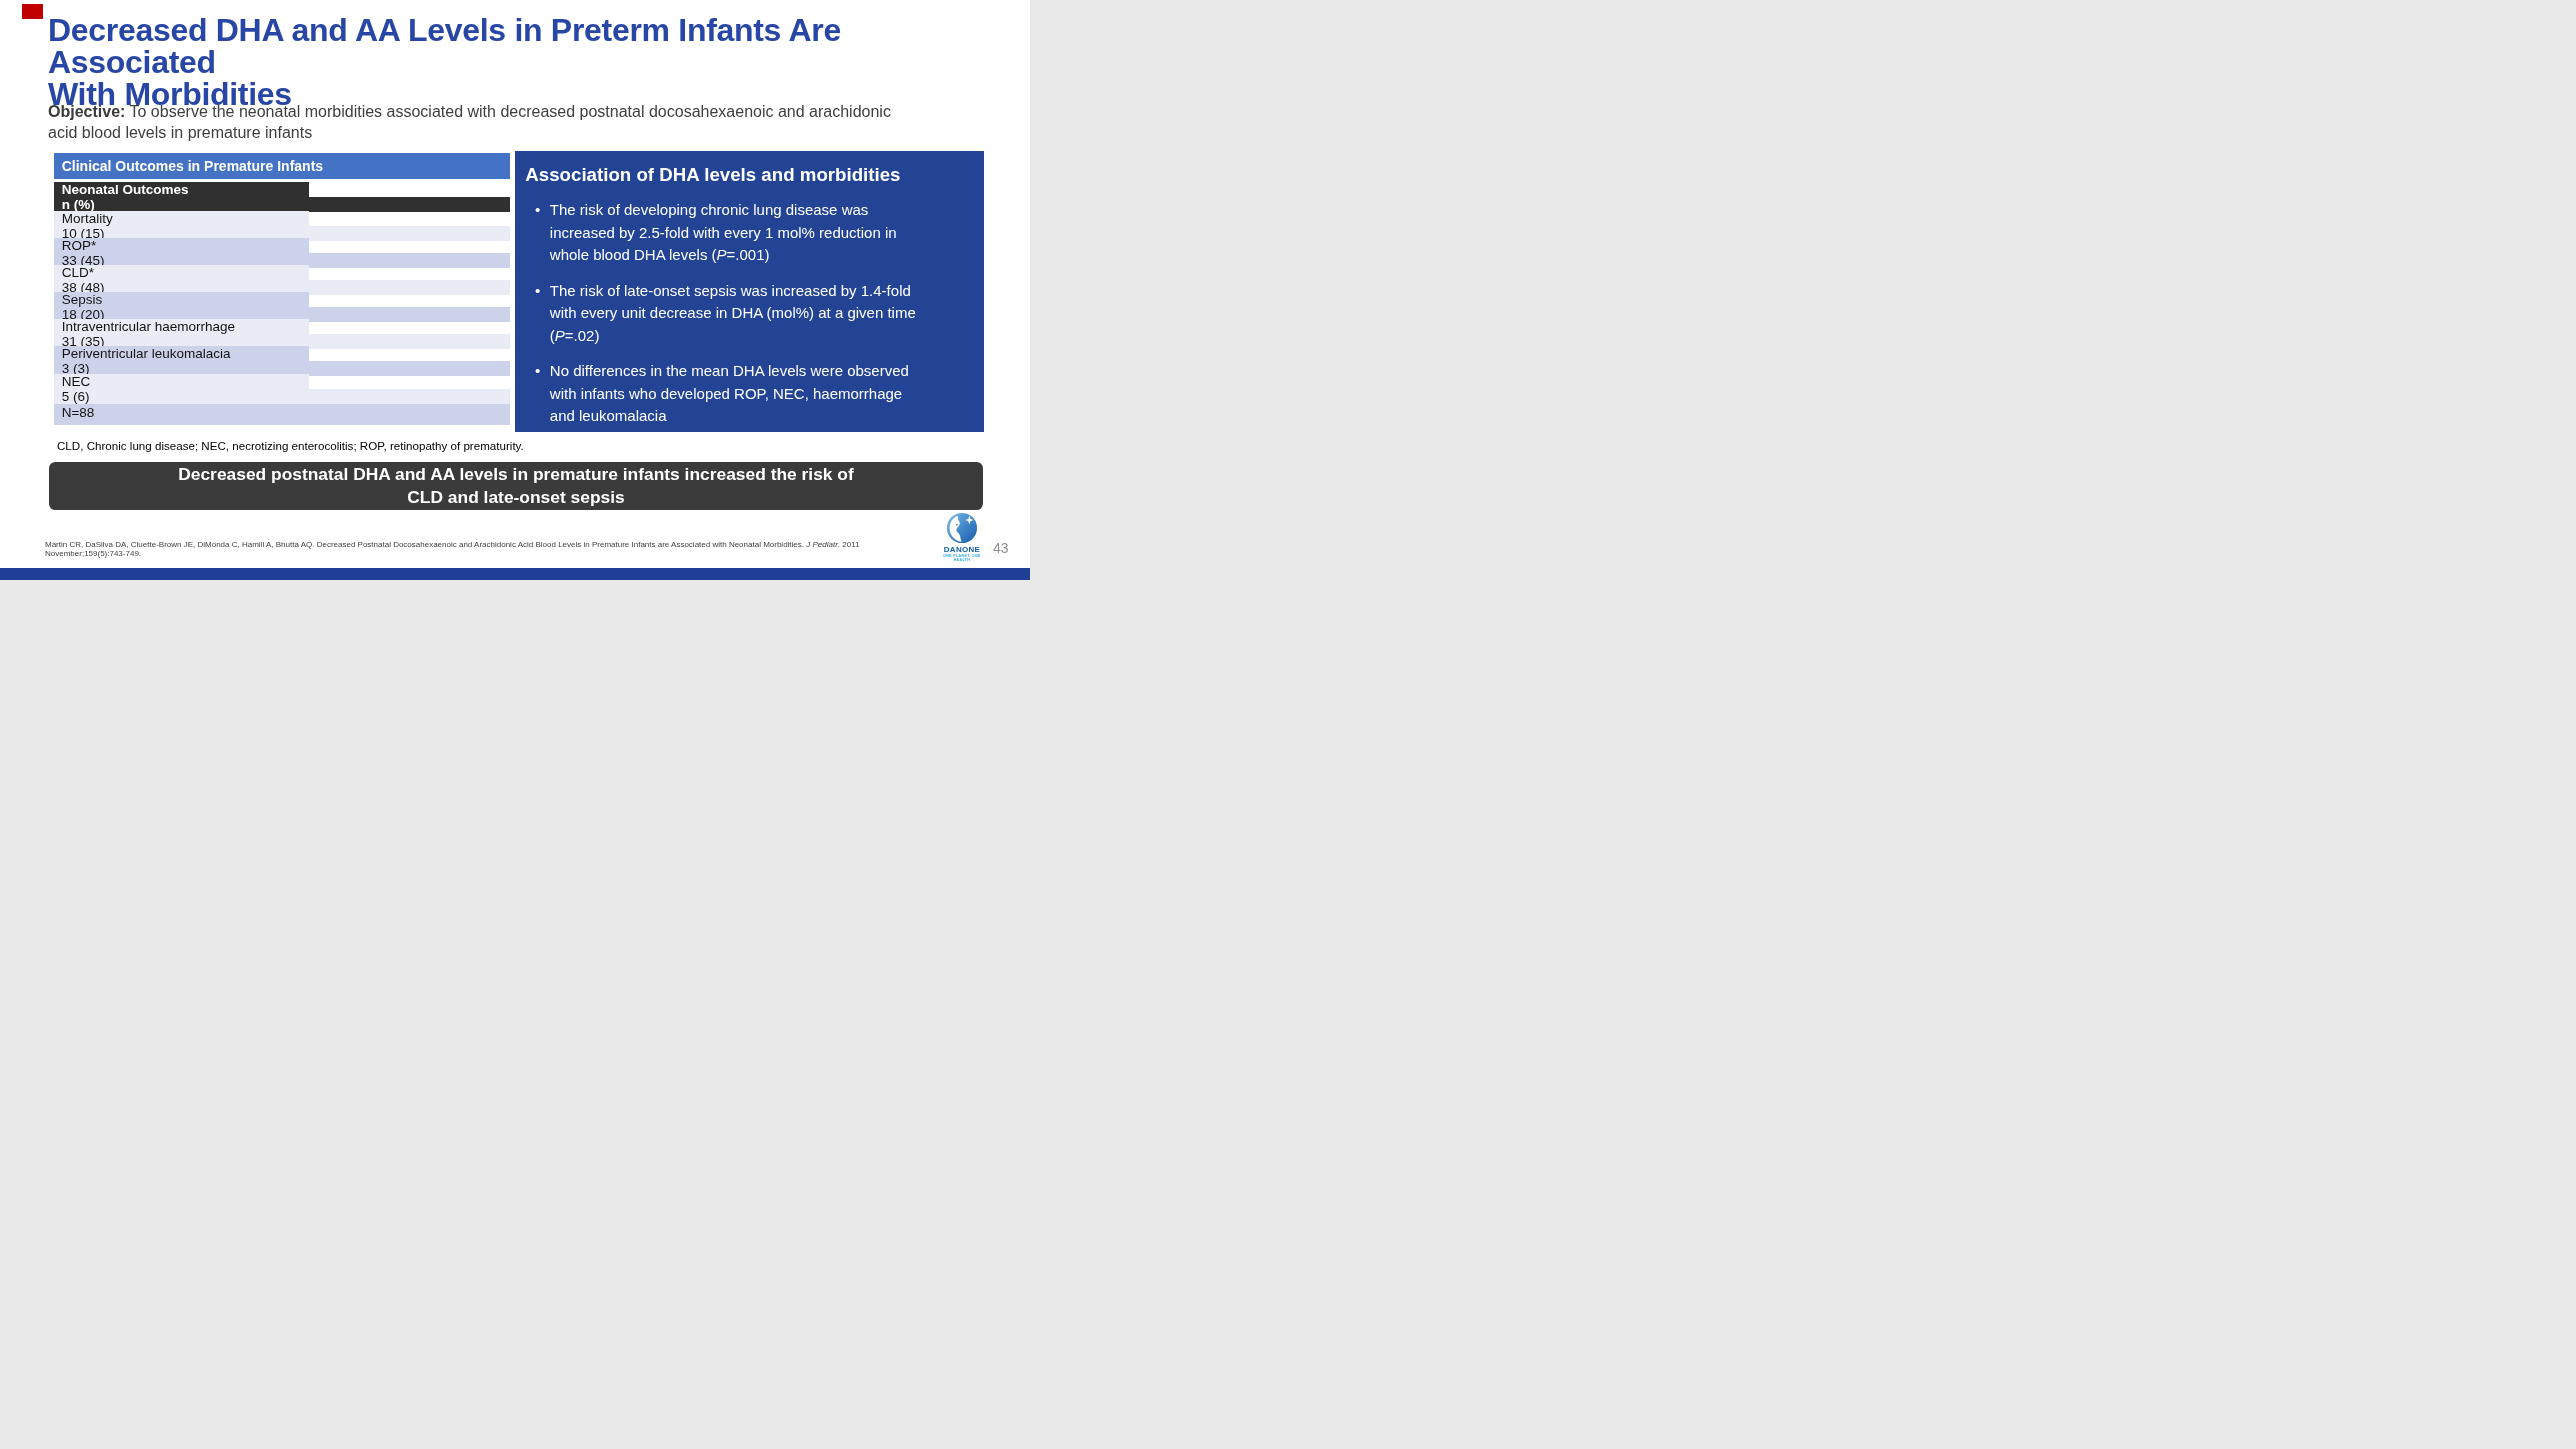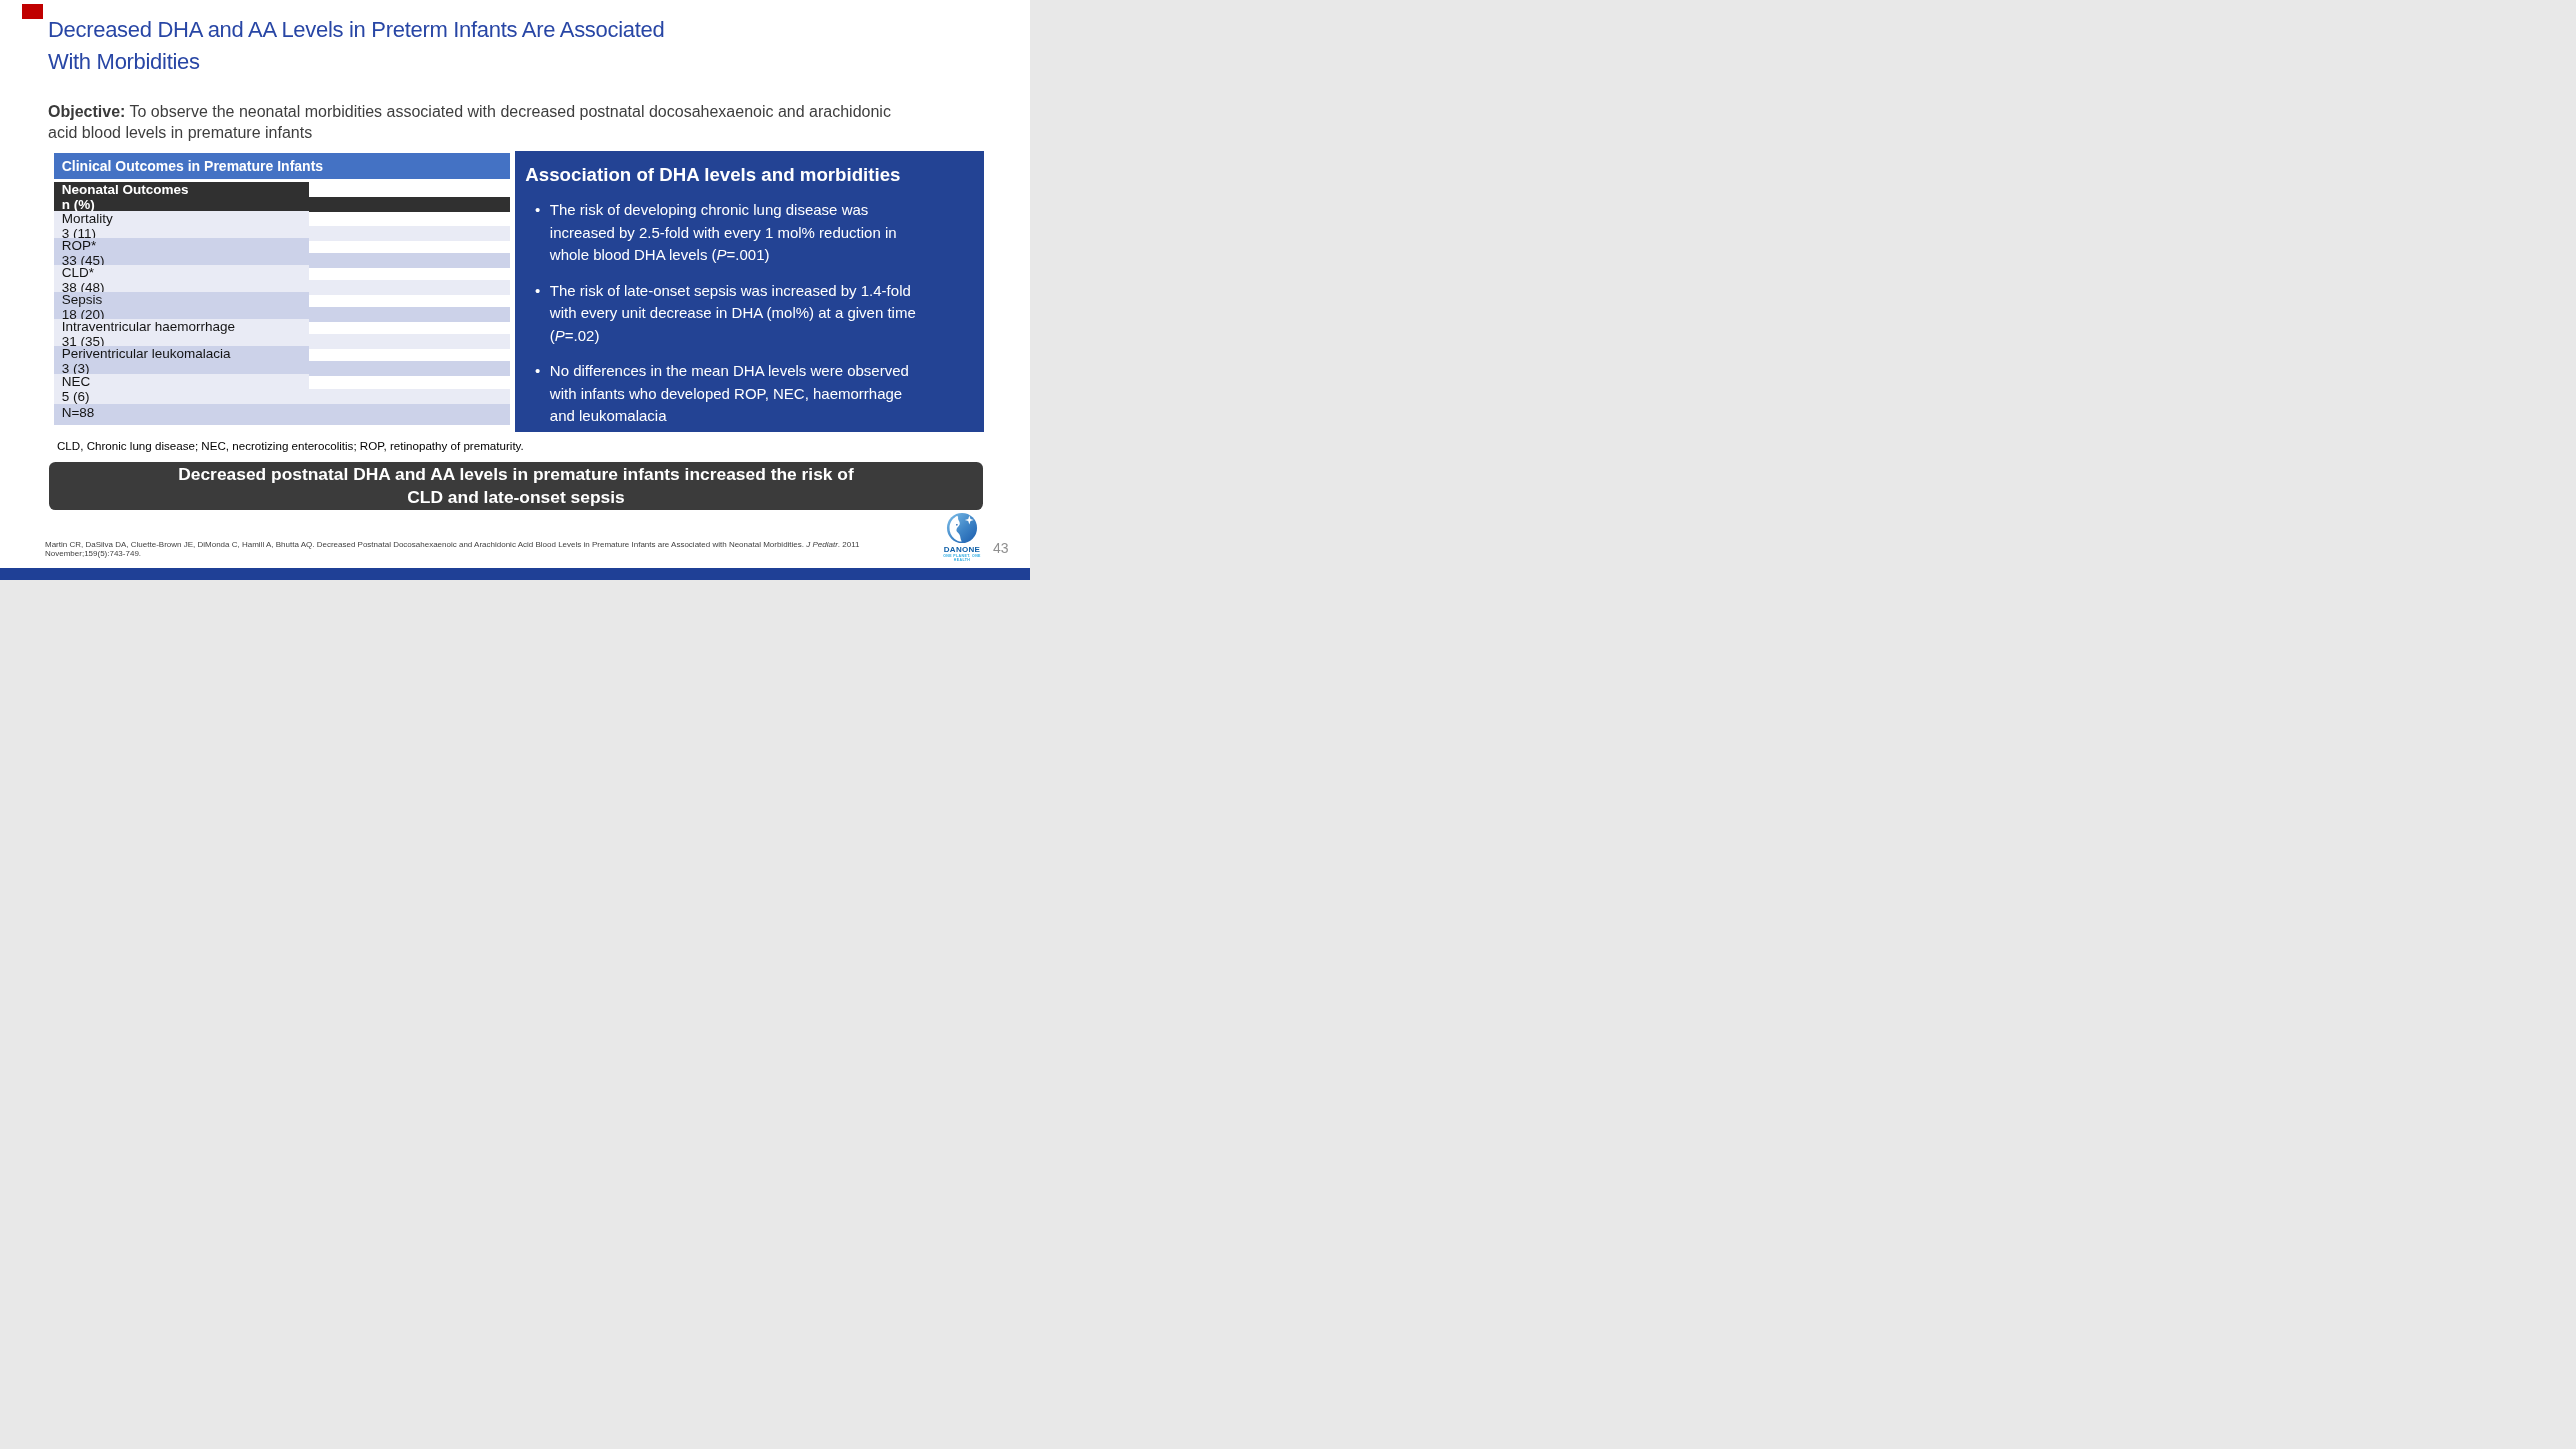--- a/index.html
+++ b/index.html
@@ -5,22 +5,22 @@
   html,body{margin:0;padding:0;background:#e8e8e8;}
   #slide{
     position:relative;width:1030px;height:580px;background:#ffffff;
     overflow:hidden;font-family:"Liberation Sans","DejaVu Sans",sans-serif;
   }
   .abs{position:absolute;}
 
   #accent-rect{left:22px;top:3.9px;width:20.6px;height:15.5px;background:#C00000;}
 
   #slide-title{
-    left:48px;top:14px;width:953px;color:#2846A5;font-weight:normal;
-    font-size:22px;line-height:32px;letter-spacing:-0.3px;
+    left:48px;top:14px;width:953px;color:#2846A5;font-weight:bold;
+    font-size:32px;line-height:32px;letter-spacing:-0.3px;
   }
 
   #objective{left:48px;top:102px;width:857px;font-size:16px;line-height:20.6px;color:#3E3E3E;}
   #objective .obj-label{font-weight:bold;color:#3A3A3A;}
 
   
   #outcome-table{left:48px;top:153px;width:456px;margin-left:6px;}
   #table-title-bar{
     width:448px;height:26.4px;background:#4472C4;color:#fff;font-weight:bold;
     font-size:14px;display:flex;align-items:center;padding-left:7.7px;margin-bottom:2.6px;
@@ -86,21 +86,21 @@
   <div id="outcome-table" class="abs">
     <div id="table-title-bar">
       <span>Clinical Outcomes in Premature Infants</span>
     </div>
     <div id="table-header" class="trow">
       <div class="c1">Neonatal Outcomes</div>
       <div class="c2">n (%)</div>
     </div>
     <div class="trow light">
       <div class="c1">Mortality</div>
-      <div class="c2">3 (11)</div>
+      <div class="c2">10 (15)</div>
     </div>
     <div class="trow dark">
       <div class="c1">ROP*</div>
       <div class="c2">33 (45)</div>
     </div>
     <div class="trow light">
       <div class="c1">CLD*</div>
       <div class="c2">38 (48)</div>
     </div>
     <div class="trow dark">

